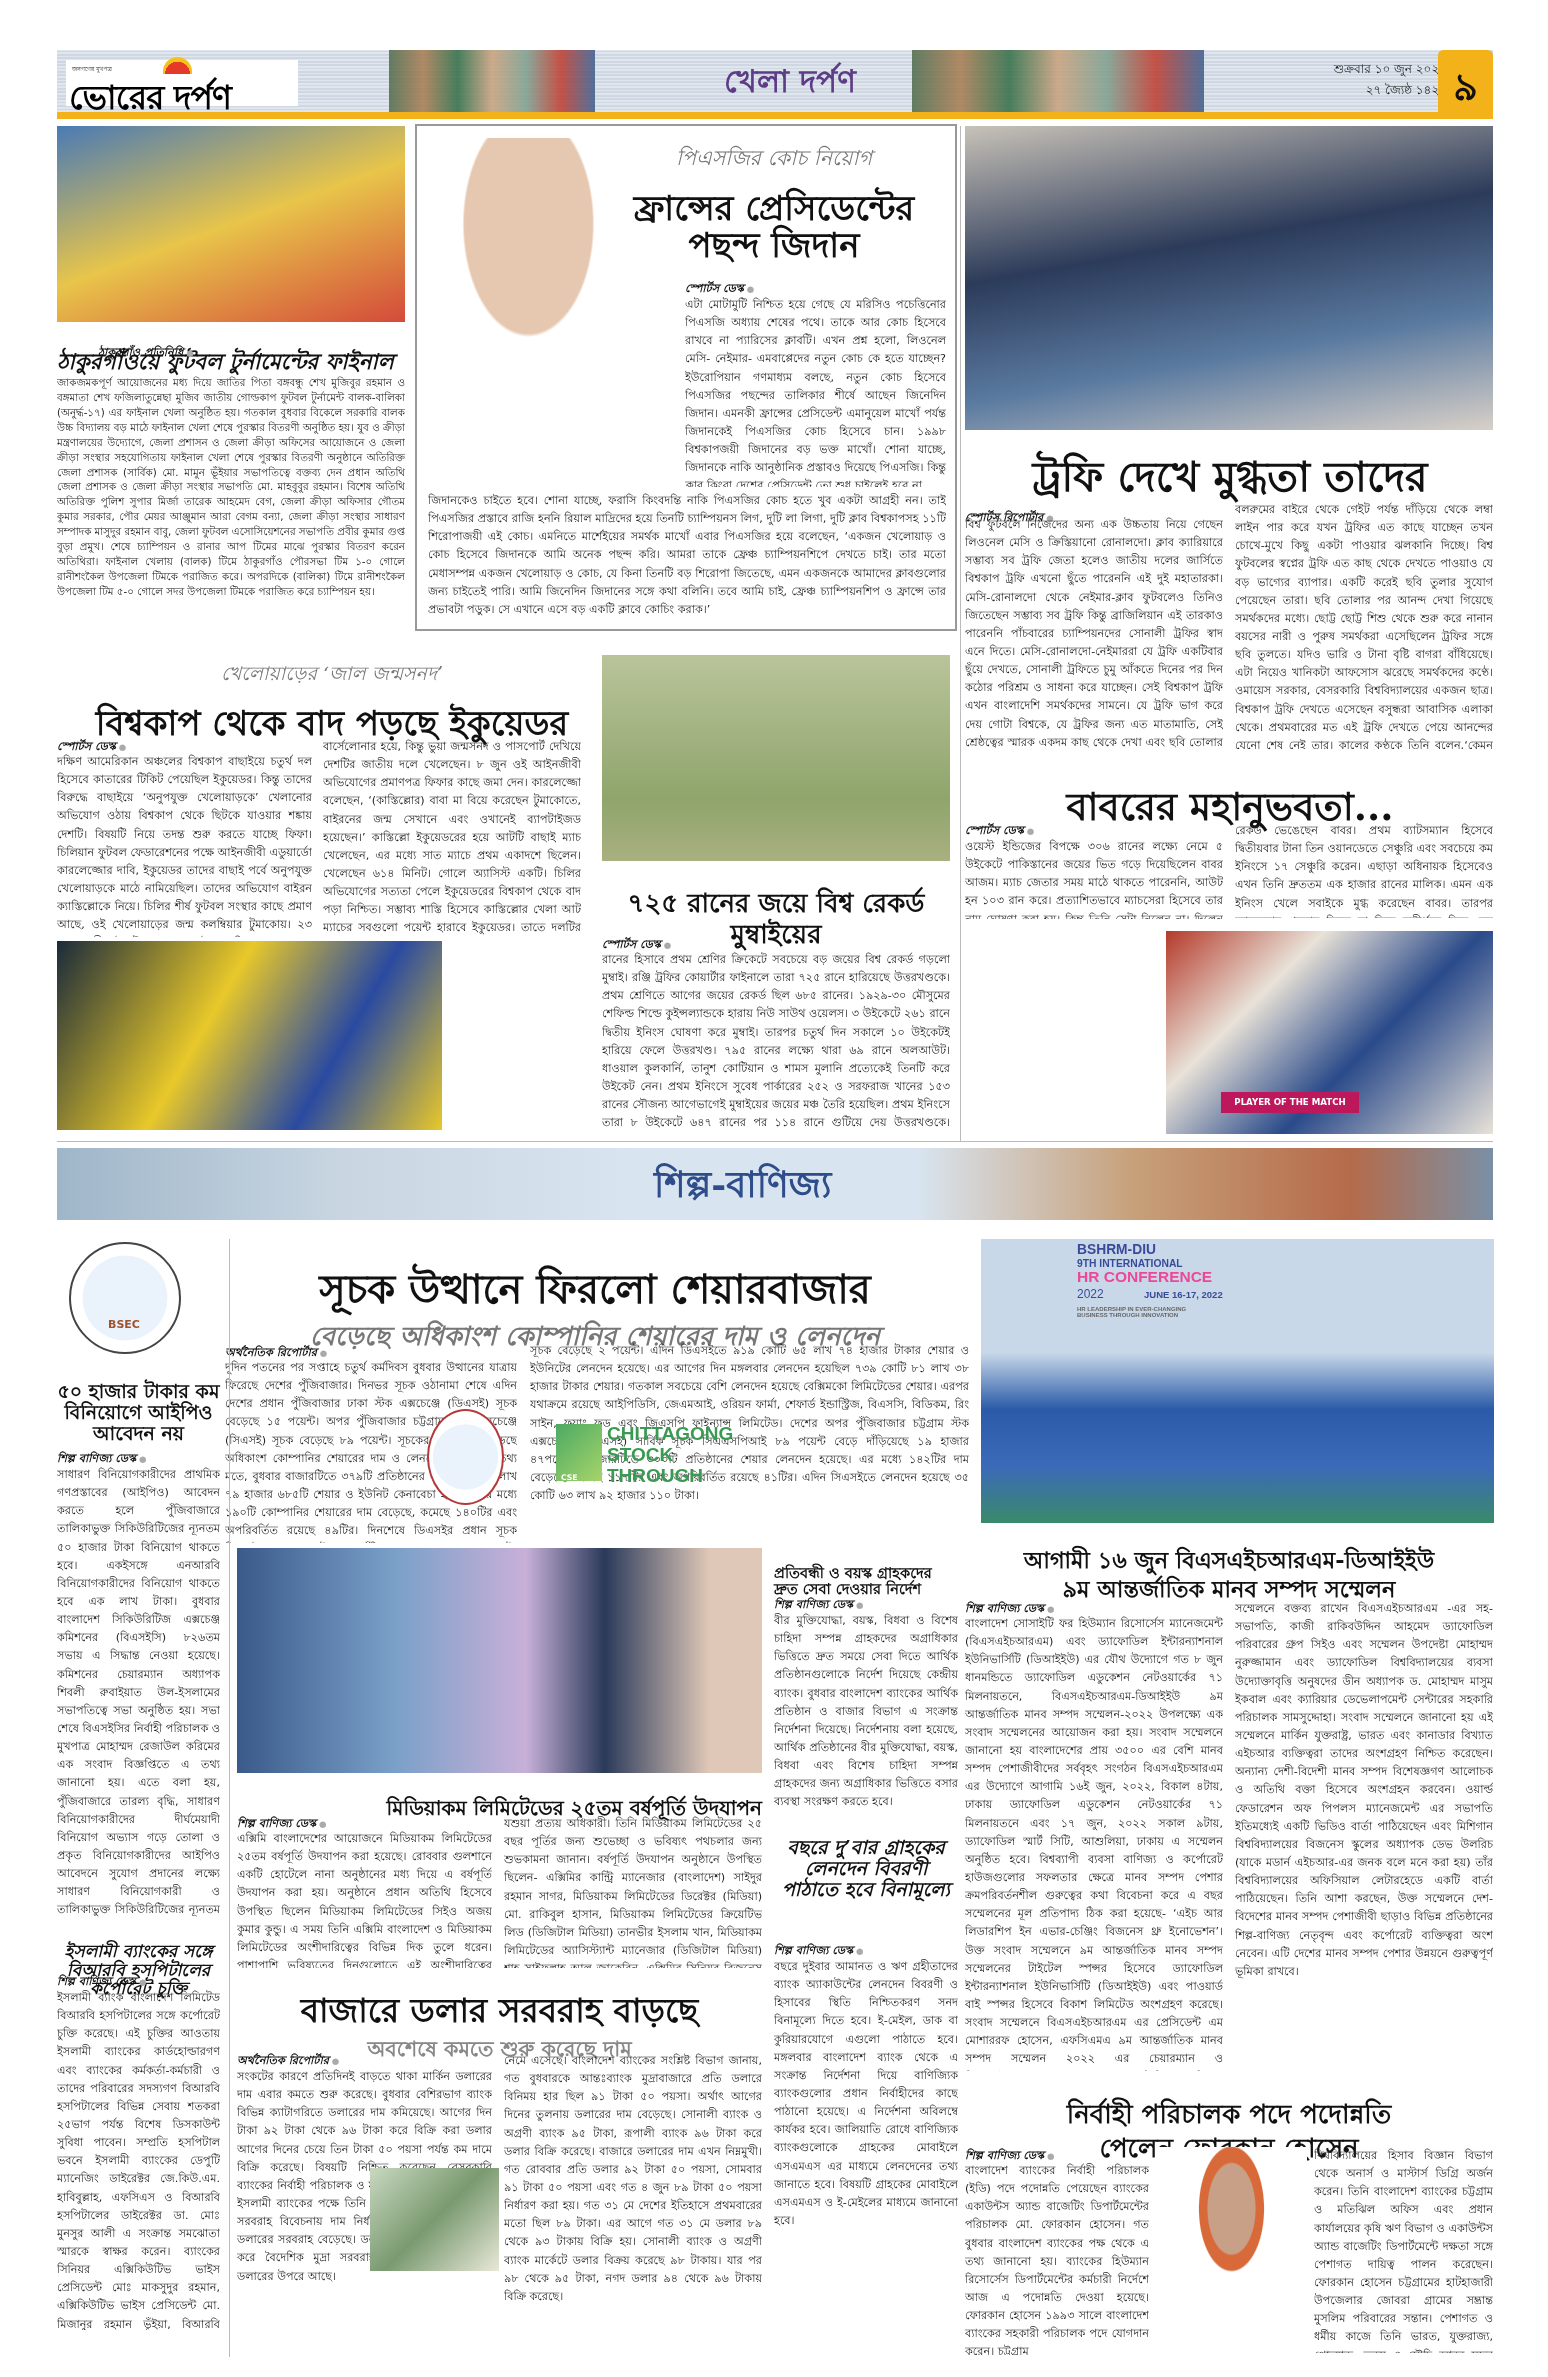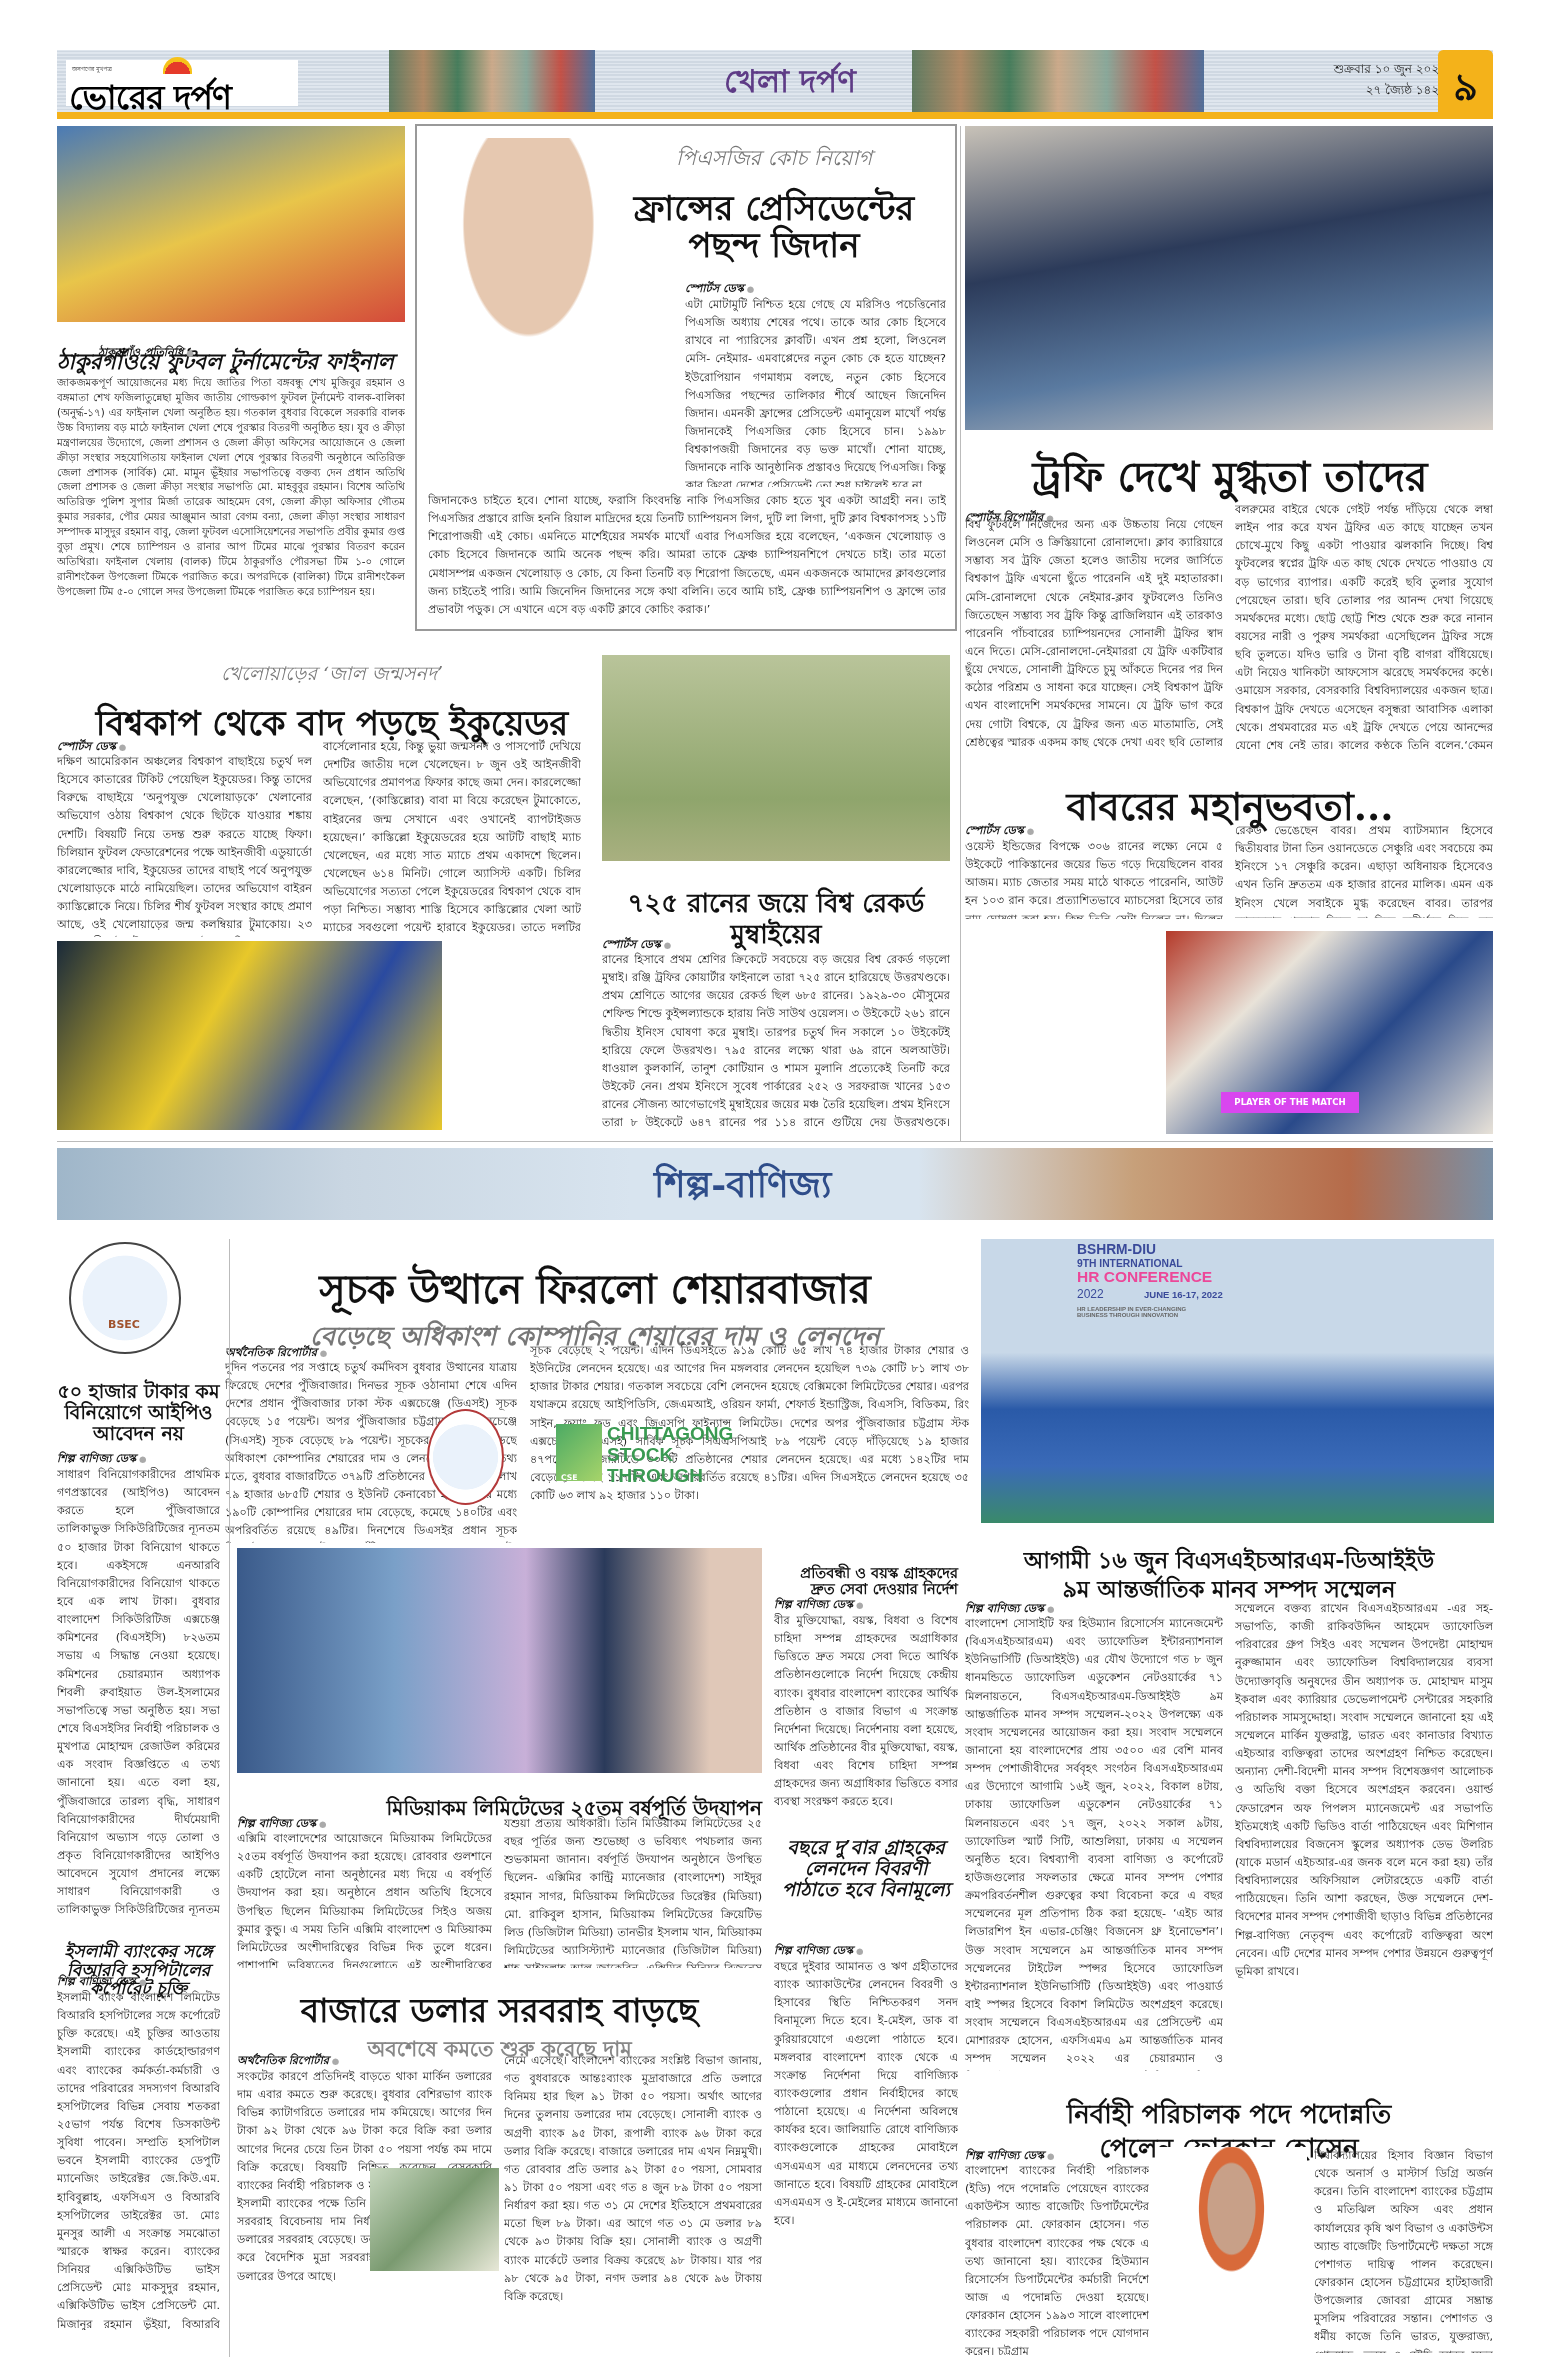--- a/index.html
+++ b/index.html
@@ -78,21 +78,21 @@
 <div class="abs headline" style="left:602px;top:869px;width:348px;text-align:center;font-size:26px;">৭২৫ রানের জয়ে বিশ্ব রেকর্ড</div>
 <div class="abs headline" style="left:602px;top:900px;width:348px;text-align:center;font-size:26px;">মুম্বাইয়ের</div>
 <div class="abs byline" style="left:602px;top:936px;">স্পোর্টস ডেস্ক</div>
 <div class="abs body" style="left:602px;top:951px;width:348px;height:182px;">রানের হিসাবে প্রথম শ্রেণির ক্রিকেটে সবচেয়ে বড় জয়ের বিশ্ব রেকর্ড গড়লো মুম্বাই। রঞ্জি ট্রফির কোয়ার্টার ফাইনালে তারা ৭২৫ রানে হারিয়েছে উত্তরখণ্ডকে। প্রথম শ্রেণিতে আগের জয়ের রেকর্ড ছিল ৬৮৫ রানের। ১৯২৯-৩০ মৌসুমের শেফিল্ড শিল্ডে কুইন্সল্যান্ডকে হারায় নিউ সাউথ ওয়েলস। ৩ উইকেটে ২৬১ রানে দ্বিতীয় ইনিংস ঘোষণা করে মুম্বাই। তারপর চতুর্থ দিন সকালে ১০ উইকেটই হারিয়ে ফেলে উত্তরখণ্ড। ৭৯৫ রানের লক্ষ্যে থারা ৬৯ রানে অলআউট। ধাওয়াল কুলকার্নি, তানুশ কোটিয়ান ও শামস মুলানি প্রত্যেকেই তিনটি করে উইকেট নেন। প্রথম ইনিংসে সুবেধ পার্কারের ২৫২ ও সরফরাজ খানের ১৫৩ রানের সৌজন্য আগেভাগেই মুম্বাইয়ের জয়ের মঞ্চ তৈরি হয়েছিল। প্রথম ইনিংসে তারা ৮ উইকেটে ৬৪৭ রানের পর ১১৪ রানে গুটিয়ে দেয় উত্তরখণ্ডকে। সেমিফাইনালে মুম্বাই মুখোমুখি হবে শেষ আটে কর্ণাটককে হারানো উত্তর প্রদেশের সঙ্গে।</div>
 
 <div class="abs headline" style="left:998px;top:766px;width:464px;text-align:center;font-size:38px;">বাবরের মহানুভবতা...</div>
 <div class="abs byline" style="left:965px;top:822px;">স্পোর্টস ডেস্ক</div>
 <div class="abs body" style="left:965px;top:838px;width:258px;height:81px;">ওয়েস্ট ইন্ডিজের বিপক্ষে ৩০৬ রানের লক্ষ্যে নেমে ৫ উইকেটে পাকিস্তানের জয়ের ভিত গড়ে দিয়েছিলেন বাবর আজম। ম্যাচ জেতার সময় মাঠে থাকতে পারেননি, আউট হন ১০৩ রান করে। প্রত্যাশিতভাবে ম্যাচসেরা হিসেবে তার নাম ঘোষণা করা হয়। কিন্তু তিনি সেটা নিলেন না। দিলেন সতীর্থকে। বাবরের মতে ম্যাচসেরার পুরস্কারের দাবিদার খুশদীল শাহ। এই বাঁহাতি ব্যাটসম্যান ২৩ বলে ৪১ রান করে অপরাজিত ছিলেন। তাই ম্যাচসেরা পারফরম্যান্স করলেও অধিনায়ক পুরস্কারটা দেন এই মিডল অর্ডার ব্যাটসম্যানের হাতে। পুরস্কার বিতরণী মঞ্চে ম্যাচসেরা হিসেবে বাবরের নাম ঘোষণা করেন আয়োজকরা। তিনি সেখানে গিয়ে কর্তৃপক্ষের সঙ্গে কথা বলে সেটা খুশদীলকে দেওয়ার অনুরোধ করেন। তাতে সম্মতি পাওয়ার পর ২৭ বছর বয়সী ব্যাটসম্যানের হাতে তুলে দেন অধিনায়ক। খুশদীল সাড়া দেন এবং অধিনায়কের মর্যাদা রক্ষায় বলে সই করেন। এই ম্যাচে তিন</div>
 <div class="abs body" style="left:1235px;top:822px;width:258px;height:96px;">রেকর্ড ভেঙেছেন বাবর। প্রথম ব্যাটসম্যান হিসেবে দ্বিতীয়বার টানা তিন ওয়ানডেতে সেঞ্চুরি এবং সবচেয়ে কম ইনিংসে ১৭ সেঞ্চুরি করেন। এছাড়া অধিনায়ক হিসেবেও এখন তিনি দ্রুততম এক হাজার রানের মালিক। এমন এক ইনিংস খেলে সবাইকে মুগ্ধ করেছেন বাবর। তারপর ম্যাচসেরার পুরস্কার নিজে না নিয়ে সতীর্থকে দিয়ে যেন সবার হৃদয় জিতলেন তিনি।</div>
 <div class="abs photo" style="left:1166px;top:931px;width:327px;height:203px;background:linear-gradient(135deg,#b43a2a,#e8e2d8 30%,#2a4a8a 60%,#e8e2d8);"></div>
-<div class="abs" style="left:1221px;top:1092px;width:138px;height:20.6px;background:#d946ef;color:#fff;font-size:8.6px;font-weight:bold;text-align:center;line-height:20.6px;">PLAYER OF THE MATCH</div>
+<div class="abs" style="left:1221px;top:1092px;width:138px;height:20.6px;background:#be185d;color:#fff;font-size:8.6px;font-weight:bold;text-align:center;line-height:20.6px;">PLAYER OF THE MATCH</div>
 
 <div class="abs biz-banner"></div>
 <div class="abs biz-title">শিল্প-বাণিজ্য</div>
 
 <div class="abs logo-circle" style="left:69px;top:1242px;width:112px;height:112px;"></div>
 <div class="abs" style="left:108px;top:1318px;font-size:11px;font-weight:bold;color:#a0522d;">BSEC</div>
 <div class="abs headline" style="left:225px;top:1247px;width:740px;text-align:center;font-size:40px;">সূচক উত্থানে ফিরলো শেয়ারবাজার</div>
 <div class="abs headline" style="left:225px;top:1302px;width:740px;text-align:center;font-size:26px;color:#777;font-style:italic;">বেড়েছে অধিকাংশ কোম্পানির শেয়ারের দাম ও লেনদেন</div>
 <div class="abs byline" style="left:225px;top:1344px;">অর্থনৈতিক রিপোর্টার</div>
 <div class="abs body" style="left:225px;top:1359px;width:292px;height:184px;">দুদিন পতনের পর সপ্তাহে চতুর্থ কর্মদিবস বুধবার উত্থানের যাত্রায় ফিরেছে দেশের পুঁজিবাজার। দিনভর সূচক ওঠানামা শেষে এদিন দেশের প্রধান পুঁজিবাজার ঢাকা স্টক এক্সচেঞ্জে (ডিএসই) সূচক বেড়েছে ১৫ পয়েন্ট। অপর পুঁজিবাজার চট্টগ্রাম স্টক এক্সচেঞ্জে (সিএসই) সূচক বেড়েছে ৮৯ পয়েন্ট। সূচকের পাশাপাশি বেড়েছে অধিকাংশ কোম্পানির শেয়ারের দাম ও লেনদেন। ডিএসইর তথ্য মতে, বুধবার বাজারটিতে ৩৭৯টি প্রতিষ্ঠানের ২৯ কোটি ৪৩ লাখ ৭৯ হাজার ৬৮৫টি শেয়ার ও ইউনিট কেনাবেচা হয়েছে। এর মধ্যে ১৯০টি কোম্পানির শেয়ারের দাম বেড়েছে, কমেছে ১৪০টির এবং অপরিবর্তিত রয়েছে ৪৯টির। দিনশেষে ডিএসইর প্রধান সূচক ডিএসইএক্স ১৫ পয়েন্ট বেড়ে দাঁড়িয়েছে ৬ হাজার ৪০৪ পয়েন্টে। অপর দুই সূচকের মধ্যে ডিএসইএস সূচক বেড়েছে ২ পয়েন্ট এবং ডিএস-৩০</div>
@@ -111,21 +111,21 @@
 <div class="abs headline" style="left:57px;top:1922px;width:163px;text-align:center;font-size:17px;font-style:italic;">ইসলামী ব্যাংকের সঙ্গে বিআরবি হসপিটালের কর্পোরেট চুক্তি</div>
 <div class="abs byline" style="left:57px;top:1973px;">শিল্প বাণিজ্য ডেস্ক</div>
 <div class="abs body" style="left:57px;top:1989px;width:163px;height:341px;">ইসলামী ব্যাংক বাংলাদেশ লিমিটেড বিআরবি হসপিটালের সঙ্গে কর্পোরেট চুক্তি করেছে। এই চুক্তির আওতায় ইসলামী ব্যাংকের কার্ডহোল্ডারগণ এবং ব্যাংকের কর্মকর্তা-কর্মচারী ও তাদের পরিবারের সদস্যগণ বিআরবি হসপিটালের বিভিন্ন সেবায় শতকরা ২৫ভাগ পর্যন্ত বিশেষ ডিসকাউন্ট সুবিধা পাবেন। সম্প্রতি হসপিটাল ভবনে ইসলামী ব্যাংকের ডেপুটি ম্যানেজিং ডাইরেক্টর জে.কিউ.এম. হাবিবুল্লাহ, এফসিএস ও বিআরবি হসপিটালের ডাইরেক্টর ডা. মোঃ মুনসুর আলী এ সংক্রান্ত সমঝোতা স্মারকে স্বাক্ষর করেন। ব্যাংকের সিনিয়র এক্সিকিউটিভ ভাইস প্রেসিডেন্ট মোঃ মাকসুদুর রহমান, এক্সিকিউটিভ ভাইস প্রেসিডেন্ট মো. মিজানুর রহমান ভূঁইয়া, বিআরবি গ্রুপের ডাইরেক্টর মফিজুর রহমানসহ উভয় প্রতিষ্ঠানের কর্মকর্তাগণ অনুষ্ঠানে উপস্থিত ছিলেন।</div>
 
 <div class="abs photo" style="left:237px;top:1548px;width:525px;height:225px;background:linear-gradient(90deg,#3a5a8a,#7aa0c8 30%,#c8b0d8 55%,#2a3a5a 70%,#e0c8b8 90%);"></div>
 <div class="abs headline" style="left:237px;top:1777px;width:525px;text-align:right;font-size:20px;">মিডিয়াকম লিমিটেডের ২৫তম বর্ষপূর্তি উদযাপন</div>
 <div class="abs byline" style="left:237px;top:1815px;">শিল্প বাণিজ্য ডেস্ক</div>
 <div class="abs body" style="left:237px;top:1830px;width:255px;height:138px;">এক্সিমি বাংলাদেশের আয়োজনে মিডিয়াকম লিমিটেডের ২৫তম বর্ষপূর্তি উদযাপন করা হয়েছে। রোববার গুলশানে একটি হোটেলে নানা অনুষ্ঠানের মধ্য দিয়ে এ বর্ষপূর্তি উদযাপন করা হয়। অনুষ্ঠানে প্রধান অতিথি হিসেবে উপস্থিত ছিলেন মিডিয়াকম লিমিটেডের সিইও অজয় কুমার কুন্ডু। এ সময় তিনি এক্সিমি বাংলাদেশ ও মিডিয়াকম লিমিটেডের অংশীদারিত্বের বিভিন্ন দিক তুলে ধরেন। পাশাপাশি ভবিষ্যতের দিনগুলোতে এই অংশীদারিত্বের উত্তরোত্তর উন্নয়নের কিছু দিক নির্দেশনা দেন। অনুষ্ঠানে এক্সিমি বাংলাদেশের পক্ষে শুভেচ্ছা বক্তব্য রাখেন, সাউথ এশিয়ার রিজিওনাল ম্যানেজার</div>
 <div class="abs body" style="left:504px;top:1815px;width:258px;height:153px;">যশুয়া প্রত্যয় অধিকারী। তিনি মিডিয়াকম লিমিটেডের ২৫ বছর পূর্তির জন্য শুভেচ্ছা ও ভবিষ্যৎ পথচলার জন্য শুভকামনা জানান। বর্ষপূর্তি উদযাপন অনুষ্ঠানে উপস্থিত ছিলেন- এক্সিমির কান্ট্রি ম্যানেজার (বাংলাদেশ) সাইদুর রহমান সাগর, মিডিয়াকম লিমিটেডের ডিরেক্টর (মিডিয়া) মো. রাকিবুল হাসান, মিডিয়াকম লিমিটেডের ক্রিয়েটিভ লিড (ডিজিটাল মিডিয়া) তানভীর ইসলাম খান, মিডিয়াকম লিমিটেডের অ্যাসিস্ট্যান্ট ম্যানেজার (ডিজিটাল মিডিয়া) শাহ সাইফুল্লাহ আল জাকেরিন, এক্সিমির সিনিয়র বিজনেস ডেভেলপমেন্ট ম্যানেজার তানভীর হাশেম ভূইয়াঁ, এক্সিমির সিনিয়র অ্যাড অপারেশন ম্যানেজার সিদ্ধার্থ সংকর রায় প্রমুখ।</div>
 
-<div class="abs headline" style="left:774px;top:1545px;width:184px;text-align:right;font-size:14.6px;">প্রতিবন্ধী ও বয়স্ক গ্রাহকদের দ্রুত সেবা দেওয়ার নির্দেশ</div>
+<div class="abs headline" style="left:774px;top:1545px;width:184px;text-align:left;font-size:14.6px;">প্রতিবন্ধী ও বয়স্ক গ্রাহকদের দ্রুত সেবা দেওয়ার নির্দেশ</div>
 <div class="abs byline" style="left:774px;top:1596px;">শিল্প বাণিজ্য ডেস্ক</div>
 <div class="abs body" style="left:774px;top:1612px;width:184px;height:198px;">বীর মুক্তিযোদ্ধা, বয়স্ক, বিধবা ও বিশেষ চাহিদা সম্পন্ন গ্রাহকদের অগ্রাধিকার ভিত্তিতে দ্রুত সময়ে সেবা দিতে আর্থিক প্রতিষ্ঠানগুলোকে নির্দেশ দিয়েছে কেন্দ্রীয় ব্যাংক। বুধবার বাংলাদেশ ব্যাংকের আর্থিক প্রতিষ্ঠান ও বাজার বিভাগ এ সংক্রান্ত নির্দেশনা দিয়েছে। নির্দেশনায় বলা হয়েছে, আর্থিক প্রতিষ্ঠানের বীর মুক্তিযোদ্ধা, বয়স্ক, বিধবা এবং বিশেষ চাহিদা সম্পন্ন গ্রাহকদের জন্য অগ্রাধিকার ভিত্তিতে বসার ব্যবস্থা সংরক্ষণ করতে হবে।</div>
 
 <div class="abs headline" style="left:774px;top:1817px;width:184px;text-align:center;font-size:19px;font-style:italic;">বছরে দু’বার গ্রাহকের লেনদেন বিবরণী পাঠাতে হবে বিনামূল্যে</div>
 <div class="abs byline" style="left:774px;top:1942px;">শিল্প বাণিজ্য ডেস্ক</div>
 <div class="abs body" style="left:774px;top:1958px;width:184px;height:396px;">বছরে দুইবার আমানত ও ঋণ গ্রহীতাদের ব্যাংক অ্যাকাউন্টের লেনদেন বিবরণী ও হিসাবের স্থিতি নিশ্চিতকরণ সনদ বিনামূল্যে দিতে হবে। ই-মেইল, ডাক বা কুরিয়ারযোগে এগুলো পাঠাতে হবে। মঙ্গলবার বাংলাদেশ ব্যাংক থেকে এ সংক্রান্ত নির্দেশনা দিয়ে বাণিজ্যিক ব্যাংকগুলোর প্রধান নির্বাহীদের কাছে পাঠানো হয়েছে। এ নির্দেশনা অবিলম্বে কার্যকর হবে। জালিয়াতি রোধে বাণিজ্যিক ব্যাংকগুলোকে গ্রাহকের মোবাইলে এসএমএস এর মাধ্যমে লেনদেনের তথ্য জানাতে হবে। বিষয়টি গ্রাহকের মোবাইলে এসএমএস ও ই-মেইলের মাধ্যমে জানানো হবে।</div>
 
 <div class="abs headline" style="left:237px;top:1973px;width:525px;text-align:center;font-size:33px;">বাজারে ডলার সরবরাহ বাড়ছে</div>
 <div class="abs headline" style="left:237px;top:2018px;width:525px;text-align:center;font-size:20.6px;color:#888;">অবশেষে কমতে শুরু করেছে দাম</div>
 <div class="abs byline" style="left:237px;top:2052px;">অর্থনৈতিক রিপোর্টার</div>

